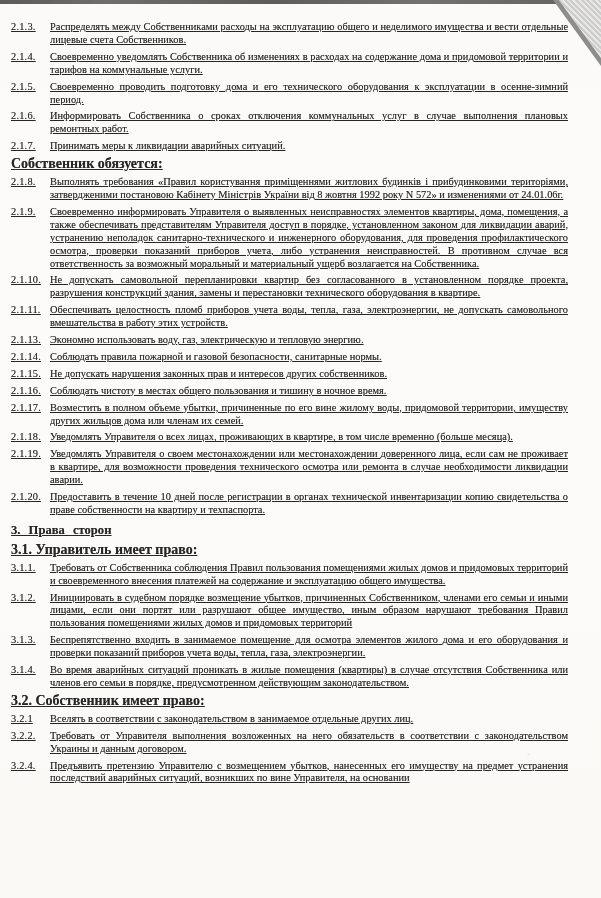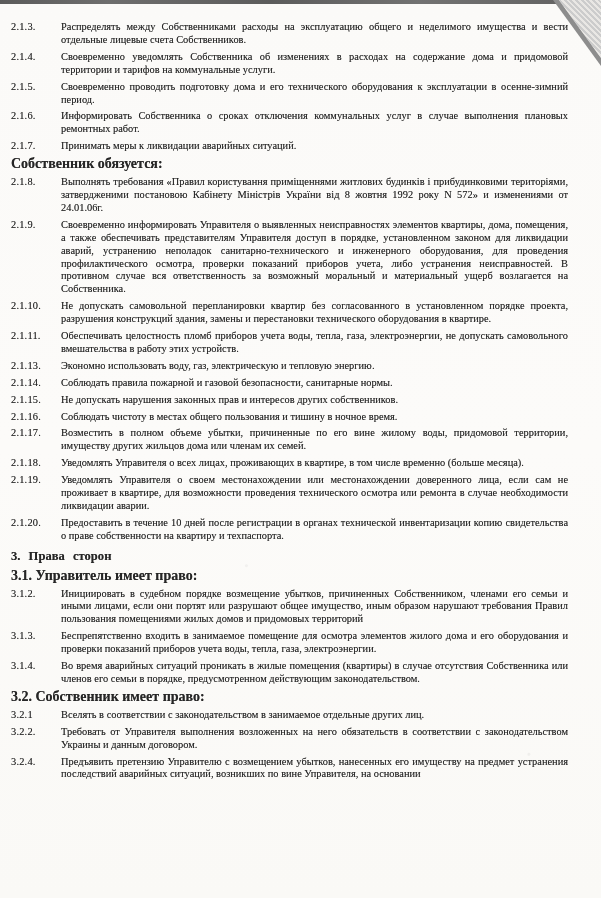--- a/index.html
+++ b/index.html
@@ -14,20 +14,21 @@
     box-sizing: border-box;
     overflow: hidden;
     padding: 21px 33px 4px 11px;
     color: #262626;
     background:
       radial-gradient(circle at 18% 9%, rgba(0,0,0,0.045) 0 1px, transparent 2px),
       radial-gradient(circle at 72% 31%, rgba(0,0,0,0.04) 0 1px, transparent 2px),
       radial-gradient(circle at 41% 63%, rgba(0,0,0,0.04) 0 1px, transparent 2px),
       radial-gradient(circle at 88% 84%, rgba(0,0,0,0.045) 0 1px, transparent 2px),
       linear-gradient(180deg, #fbfaf8 0%, #fcfbf9 50%, #faf9f6 100%);
+    text-decoration: underline;
   }
   .top-scan-bar {
     position: absolute; top: 0; left: 0; right: 0; height: 4px;
     background: linear-gradient(90deg, #3f3f3f 0%, #555 18%, #404040 45%, #5a5a5a 70%, #444 100%);
     opacity: 0.85;
   }
   .corner-fold {
     position: absolute; top: 0; right: 0; width: 48px; height: 66px;
     clip-path: polygon(100% 0, 100% 100%, 0 0);
     background: #8d8d8d;
@@ -35,21 +36,21 @@
   .corner-fold-inner {
     position: absolute; top: 0; right: 0; width: 42px; height: 58px;
     clip-path: polygon(100% 0, 100% 100%, 0 0);
     background:
       repeating-linear-gradient(45deg, #cccccc 0 2px, #e9e7e4 2px 4px),
       #e0dedb;
   }
   .doc-content { position: relative; font-size: 10.4px; line-height: 12.9px; }
   .clause { display: flex; margin: 0 0 4px 0; }
   .clause .num { flex: 0 0 39px; letter-spacing: 0.2px; }
-  .clause .txt { flex: 1; text-align: justify; text-shadow: 0 0 0.5px rgba(20,20,20,0.45); margin-left: 11px; }
+  .clause .txt { flex: 1; text-align: justify; text-shadow: 0 0 0.5px rgba(20,20,20,0.45); }
   .clause .num { text-shadow: 0 0 0.5px rgba(20,20,20,0.45); }
   .h-left {
     font-weight: bold; font-size: 14px;
     margin: 5px 0 5px 0;
     text-shadow: 0 0 0.5px rgba(0,0,0,0.5);
   }
   .h-center {
     font-weight: bold; font-size: 12.6px; 
     margin: 7px 0 7px 0; word-spacing: 5px;
     text-shadow: 0 0 0.5px rgba(0,0,0,0.5);
@@ -128,20 +129,24 @@
         <span class="num">2.1.19.</span>
         <span class="txt">Уведомлять Управителя о своем местонахождении или местонахождении доверенного лица, если сам не проживает в квартире, для возможности проведения технического осмотра или ремонта в случае необходимости ликвидации аварии.</span>
       </div>
       <div class="clause">
         <span class="num">2.1.20.</span>
         <span class="txt">Предоставить в течение 10 дней после регистрации в органах технической инвентаризации копию свидетельства о праве собственности на квартиру и техпаспорта.</span>
       </div>
       <div class="h-center">3.  Права  сторон</div>
       <div class="h-left">3.1. Управитель имеет право:</div>
       <div class="clause">
+        <span class="num">3.1.1.</span>
+        <span class="txt">Требовать от Собственника  соблюдения Правил пользования помещениями жилых домов и придомовых территорий  и своевременного внесения платежей на содержание и  эксплуатацию общего имущества.</span>
+      </div>
+      <div class="clause">
         <span class="num">3.1.2.</span>
         <span class="txt">Инициировать в судебном порядке возмещение убытков, причиненных Собственником, членами его семьи и иными лицами, если они портят или разрушают общее имущество, иным образом нарушают требования Правил пользования помещениями жилых домов и придомовых территорий</span>
       </div>
       <div class="clause">
         <span class="num">3.1.3.</span>
         <span class="txt">Беспрепятственно входить в занимаемое помещение для осмотра элементов жилого дома и его оборудования и проверки показаний приборов учета воды, тепла, газа, электроэнергии.</span>
       </div>
       <div class="clause">
         <span class="num">3.1.4.</span>
         <span class="txt">Во время аварийных ситуаций проникать в  жилые помещения (квартиры) в случае отсутствия Собственника или членов его семьи в порядке, предусмотренном действующим законодательством.</span>

